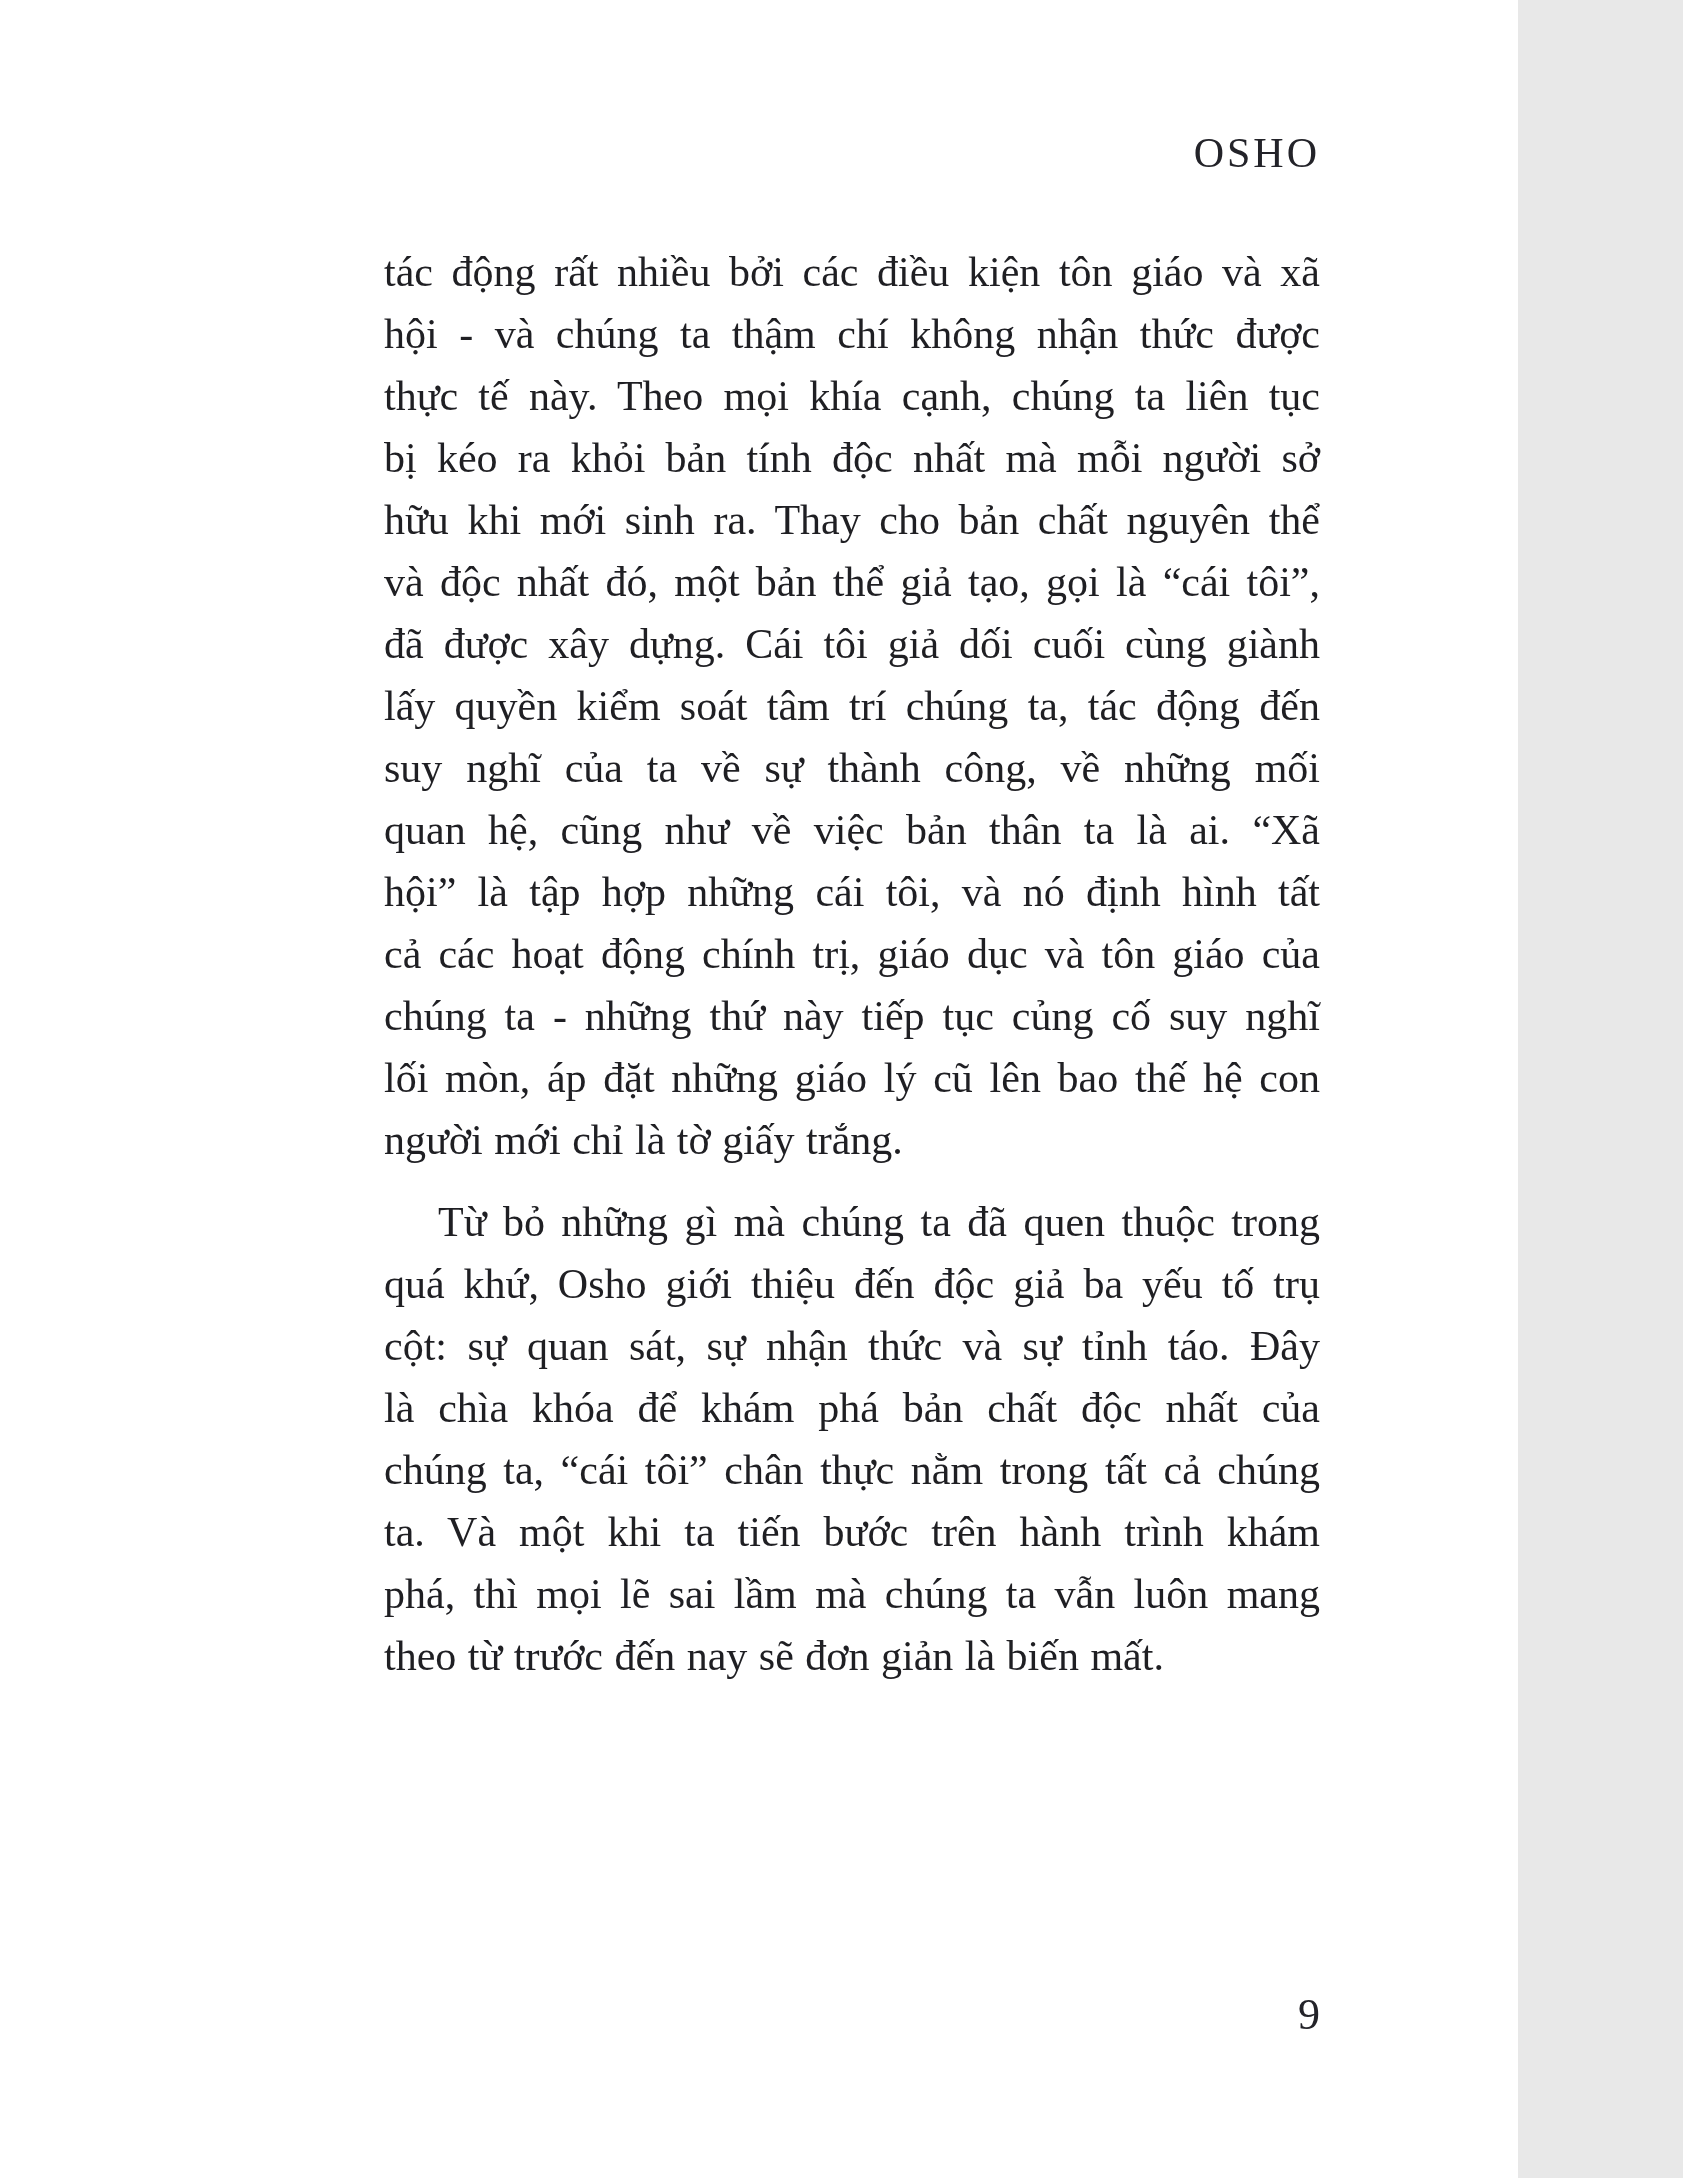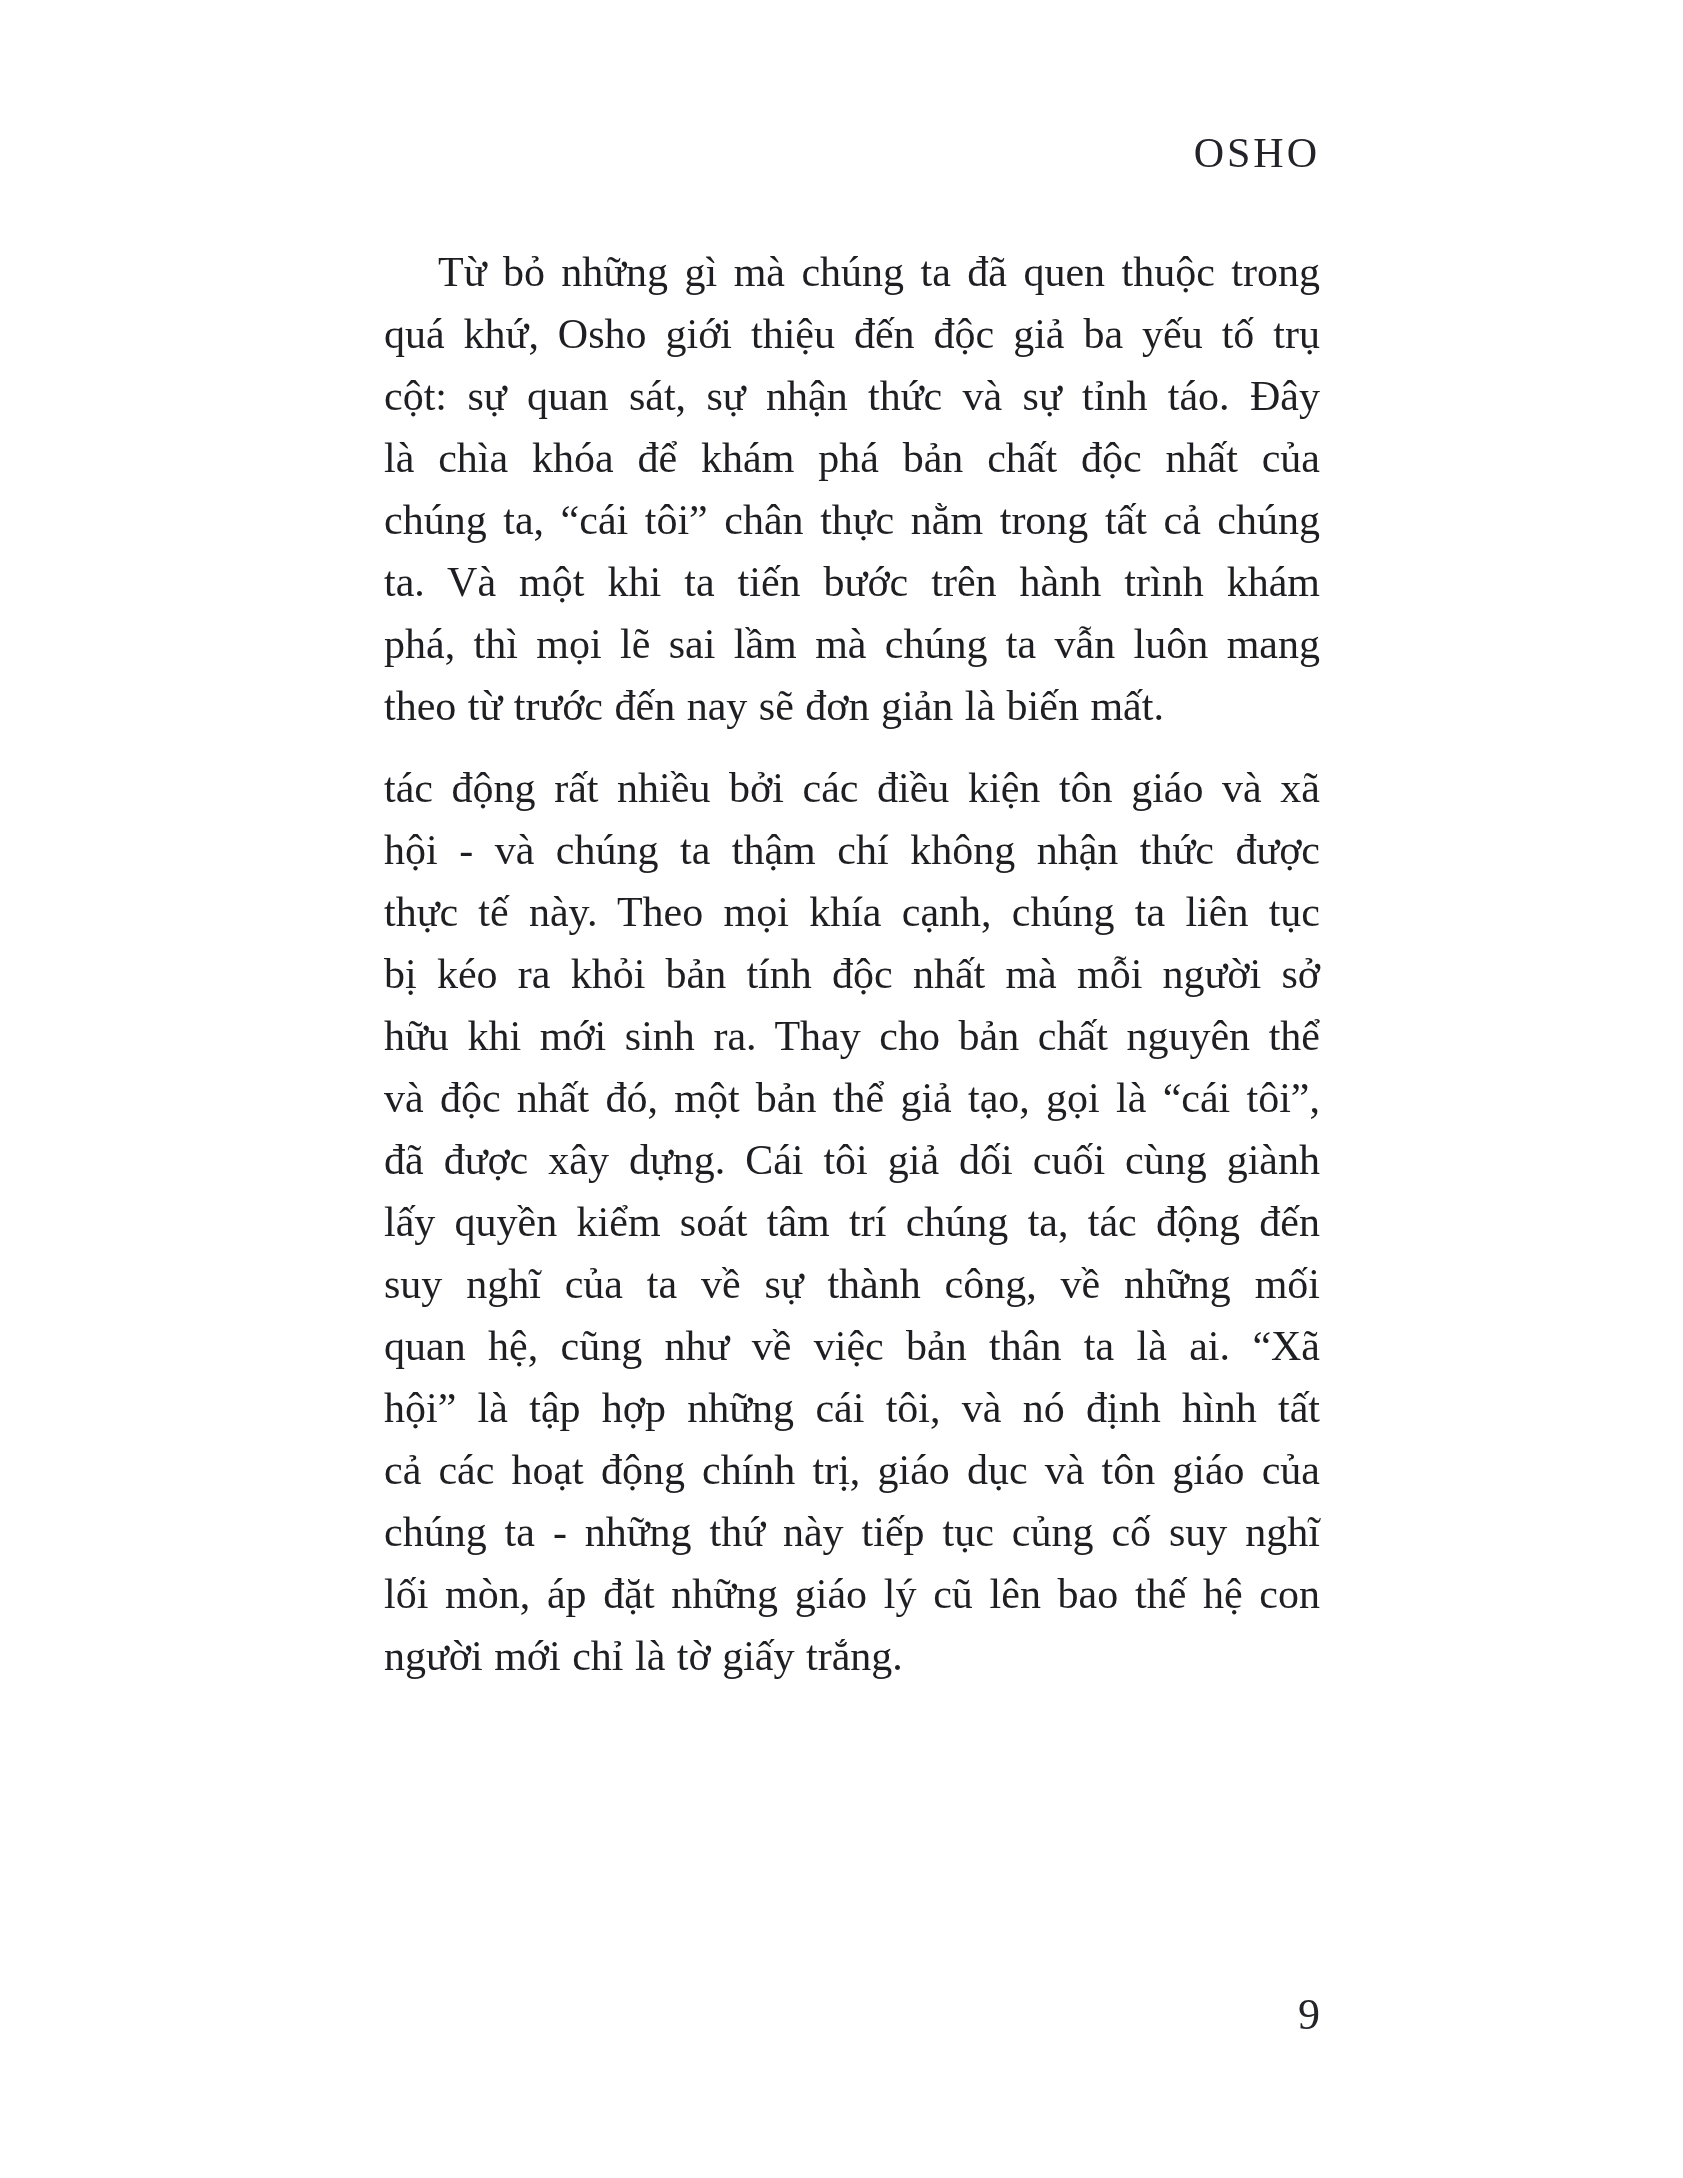--- a/index.html
+++ b/index.html
@@ -1,18 +1,18 @@
 <!DOCTYPE html>
 <html><head>
 <meta charset="utf-8">
 <style>
   html, body { margin: 0; padding: 0; background: #e8e8e8; }
   .page {
     position: relative;
-    width: 1683px;
+    width: 1518px;
     height: 2178px;
     background: #ffffff;
     font-family: "Liberation Serif", "DejaVu Serif", serif;
     color: #1f1f23;
     overflow: hidden;
   }
   .running-header {
     position: absolute;
     top: 131px;
     left: 384px;
@@ -52,46 +52,46 @@
     color: #232329;
   }
 </style>
 </head>
 <body>
 
 <div class="page">
   <div class="running-header">OSHO</div>
 
   <div class="text-block">
-      <div class="paragraph indented">
-        <div class="line first">Từ bỏ những gì mà chúng ta đã quen thuộc trong</div>
-        <div class="line">quá khứ, Osho giới thiệu đến độc giả ba yếu tố trụ</div>
-        <div class="line">cột: sự quan sát, sự nhận thức và sự tỉnh táo. Đây</div>
-        <div class="line">là chìa khóa để khám phá bản chất độc nhất của</div>
-        <div class="line">chúng ta, “cái tôi” chân thực nằm trong tất cả chúng</div>
-        <div class="line">ta. Và một khi ta tiến bước trên hành trình khám</div>
-        <div class="line">phá, thì mọi lẽ sai lầm mà chúng ta vẫn luôn mang</div>
-        <div class="line last">theo từ trước đến nay sẽ đơn giản là biến mất.</div>
-      </div>
       <div class="paragraph">
         <div class="line first">tác động rất nhiều bởi các điều kiện tôn giáo và xã</div>
         <div class="line">hội - và chúng ta thậm chí không nhận thức được</div>
         <div class="line">thực tế này. Theo mọi khía cạnh, chúng ta liên tục</div>
         <div class="line">bị kéo ra khỏi bản tính độc nhất mà mỗi người sở</div>
         <div class="line">hữu khi mới sinh ra. Thay cho bản chất nguyên thể</div>
         <div class="line">và độc nhất đó, một bản thể giả tạo, gọi là “cái tôi”,</div>
         <div class="line">đã được xây dựng. Cái tôi giả dối cuối cùng giành</div>
         <div class="line">lấy quyền kiểm soát tâm trí chúng ta, tác động đến</div>
         <div class="line">suy nghĩ của ta về sự thành công, về những mối</div>
         <div class="line">quan hệ, cũng như về việc bản thân ta là ai. “Xã</div>
         <div class="line">hội” là tập hợp những cái tôi, và nó định hình tất</div>
         <div class="line">cả các hoạt động chính trị, giáo dục và tôn giáo của</div>
         <div class="line">chúng ta - những thứ này tiếp tục củng cố suy nghĩ</div>
         <div class="line">lối mòn, áp đặt những giáo lý cũ lên bao thế hệ con</div>
         <div class="line last">người mới chỉ là tờ giấy trắng.</div>
       </div>
       <div class="paragraph indented">
+        <div class="line first">Từ bỏ những gì mà chúng ta đã quen thuộc trong</div>
+        <div class="line">quá khứ, Osho giới thiệu đến độc giả ba yếu tố trụ</div>
+        <div class="line">cột: sự quan sát, sự nhận thức và sự tỉnh táo. Đây</div>
+        <div class="line">là chìa khóa để khám phá bản chất độc nhất của</div>
+        <div class="line">chúng ta, “cái tôi” chân thực nằm trong tất cả chúng</div>
+        <div class="line">ta. Và một khi ta tiến bước trên hành trình khám</div>
+        <div class="line">phá, thì mọi lẽ sai lầm mà chúng ta vẫn luôn mang</div>
+        <div class="line last">theo từ trước đến nay sẽ đơn giản là biến mất.</div>
+      </div>
+      <div class="paragraph indented">
       </div>
     </div>
 
   <div class="page-number">9</div>
 </div>
 
 
 </body></html>

